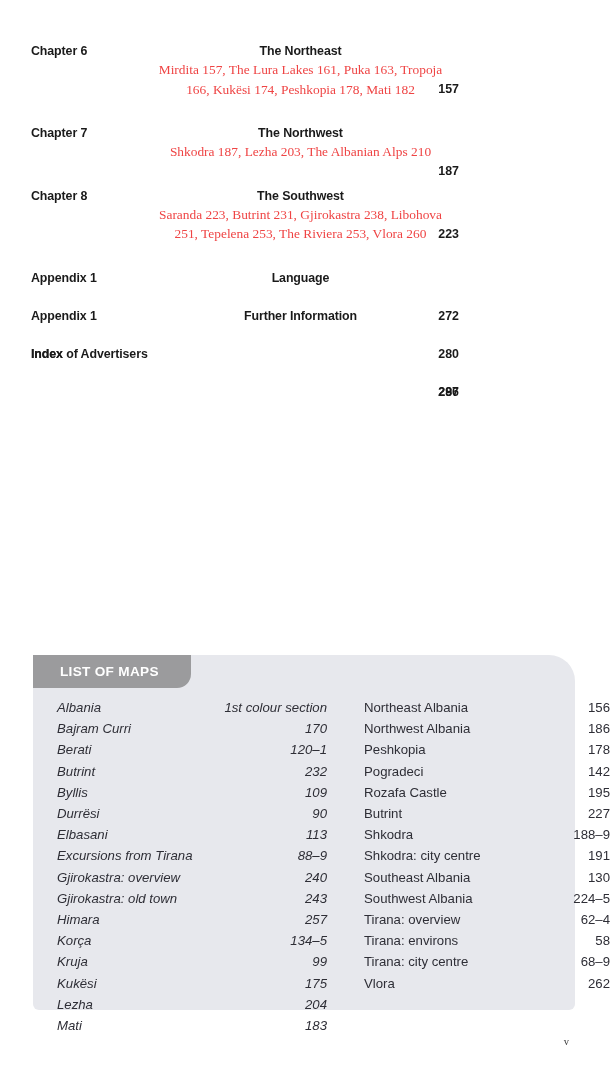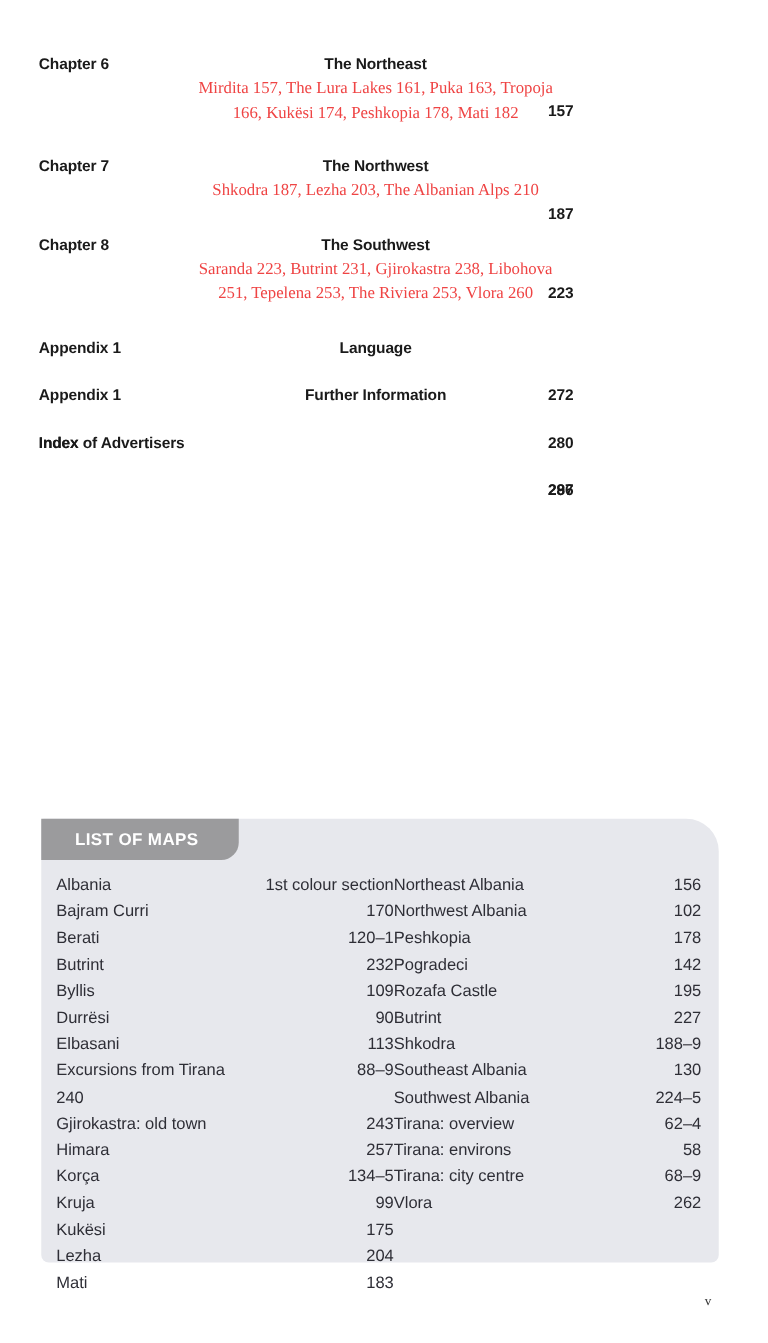--- a/index.html
+++ b/index.html
@@ -104,22 +104,22 @@
   .maps-columns {
     position: absolute;
     left: 0;
     top: 42px;
     width: 542px;
     display: flex;
   }
   .maps-col {
     flex: 0 0 auto;
   }
-  .maps-col.left { width: 270px; padding-left: 12px; }
-  .maps-col.right { width: 246px; }
+  .maps-col.left { width: 270px; padding-left: 24px; font-style: italic; }
+  .maps-col.right { width: 246px; margin-left: 37px; }
   .map-entry {
     display: flex;
     justify-content: space-between;
     align-items: baseline;
     font-size: 13.2px;
     color: #2e2e36;
     line-height: 21.2px;
     white-space: nowrap;
   }
   .map-name {
@@ -231,20 +231,21 @@
         </div>
         <div class="map-entry">
           <span class="map-name">Elbasani</span>
           <span class="map-page">113</span>
         </div>
         <div class="map-entry">
           <span class="map-name">Excursions from Tirana</span>
           <span class="map-page">88–9</span>
         </div>
         <div class="map-entry">
+          <span class="map-name">Gjirokastra: overview</span>
           <span class="map-page">240</span>
         </div>
         <div class="map-entry">
           <span class="map-name">Gjirokastra: old town</span>
           <span class="map-page">243</span>
         </div>
         <div class="map-entry">
           <span class="map-name">Himara</span>
           <span class="map-page">257</span>
         </div>
@@ -269,21 +270,21 @@
           <span class="map-page">183</span>
         </div>
       </div>
     <div class="maps-col right" id="maps-right">
         <div class="map-entry">
           <span class="map-name">Northeast Albania</span>
           <span class="map-page">156</span>
         </div>
         <div class="map-entry">
           <span class="map-name">Northwest Albania</span>
-          <span class="map-page">102</span>
+          <span class="map-page">186</span>
         </div>
         <div class="map-entry">
           <span class="map-name">Peshkopia</span>
           <span class="map-page">178</span>
         </div>
         <div class="map-entry">
           <span class="map-name">Pogradeci</span>
           <span class="map-page">142</span>
         </div>
         <div class="map-entry">
@@ -292,20 +293,24 @@
         </div>
         <div class="map-entry">
           <span class="map-name">Butrint</span>
           <span class="map-page">227</span>
         </div>
         <div class="map-entry">
           <span class="map-name">Shkodra</span>
           <span class="map-page">188–9</span>
         </div>
         <div class="map-entry">
+          <span class="map-name">Shkodra: city centre</span>
+          <span class="map-page">191</span>
+        </div>
+        <div class="map-entry">
           <span class="map-name">Southeast Albania</span>
           <span class="map-page">130</span>
         </div>
         <div class="map-entry">
           <span class="map-name">Southwest Albania</span>
           <span class="map-page">224–5</span>
         </div>
         <div class="map-entry">
           <span class="map-name">Tirana: overview</span>
           <span class="map-page">62–4</span>

